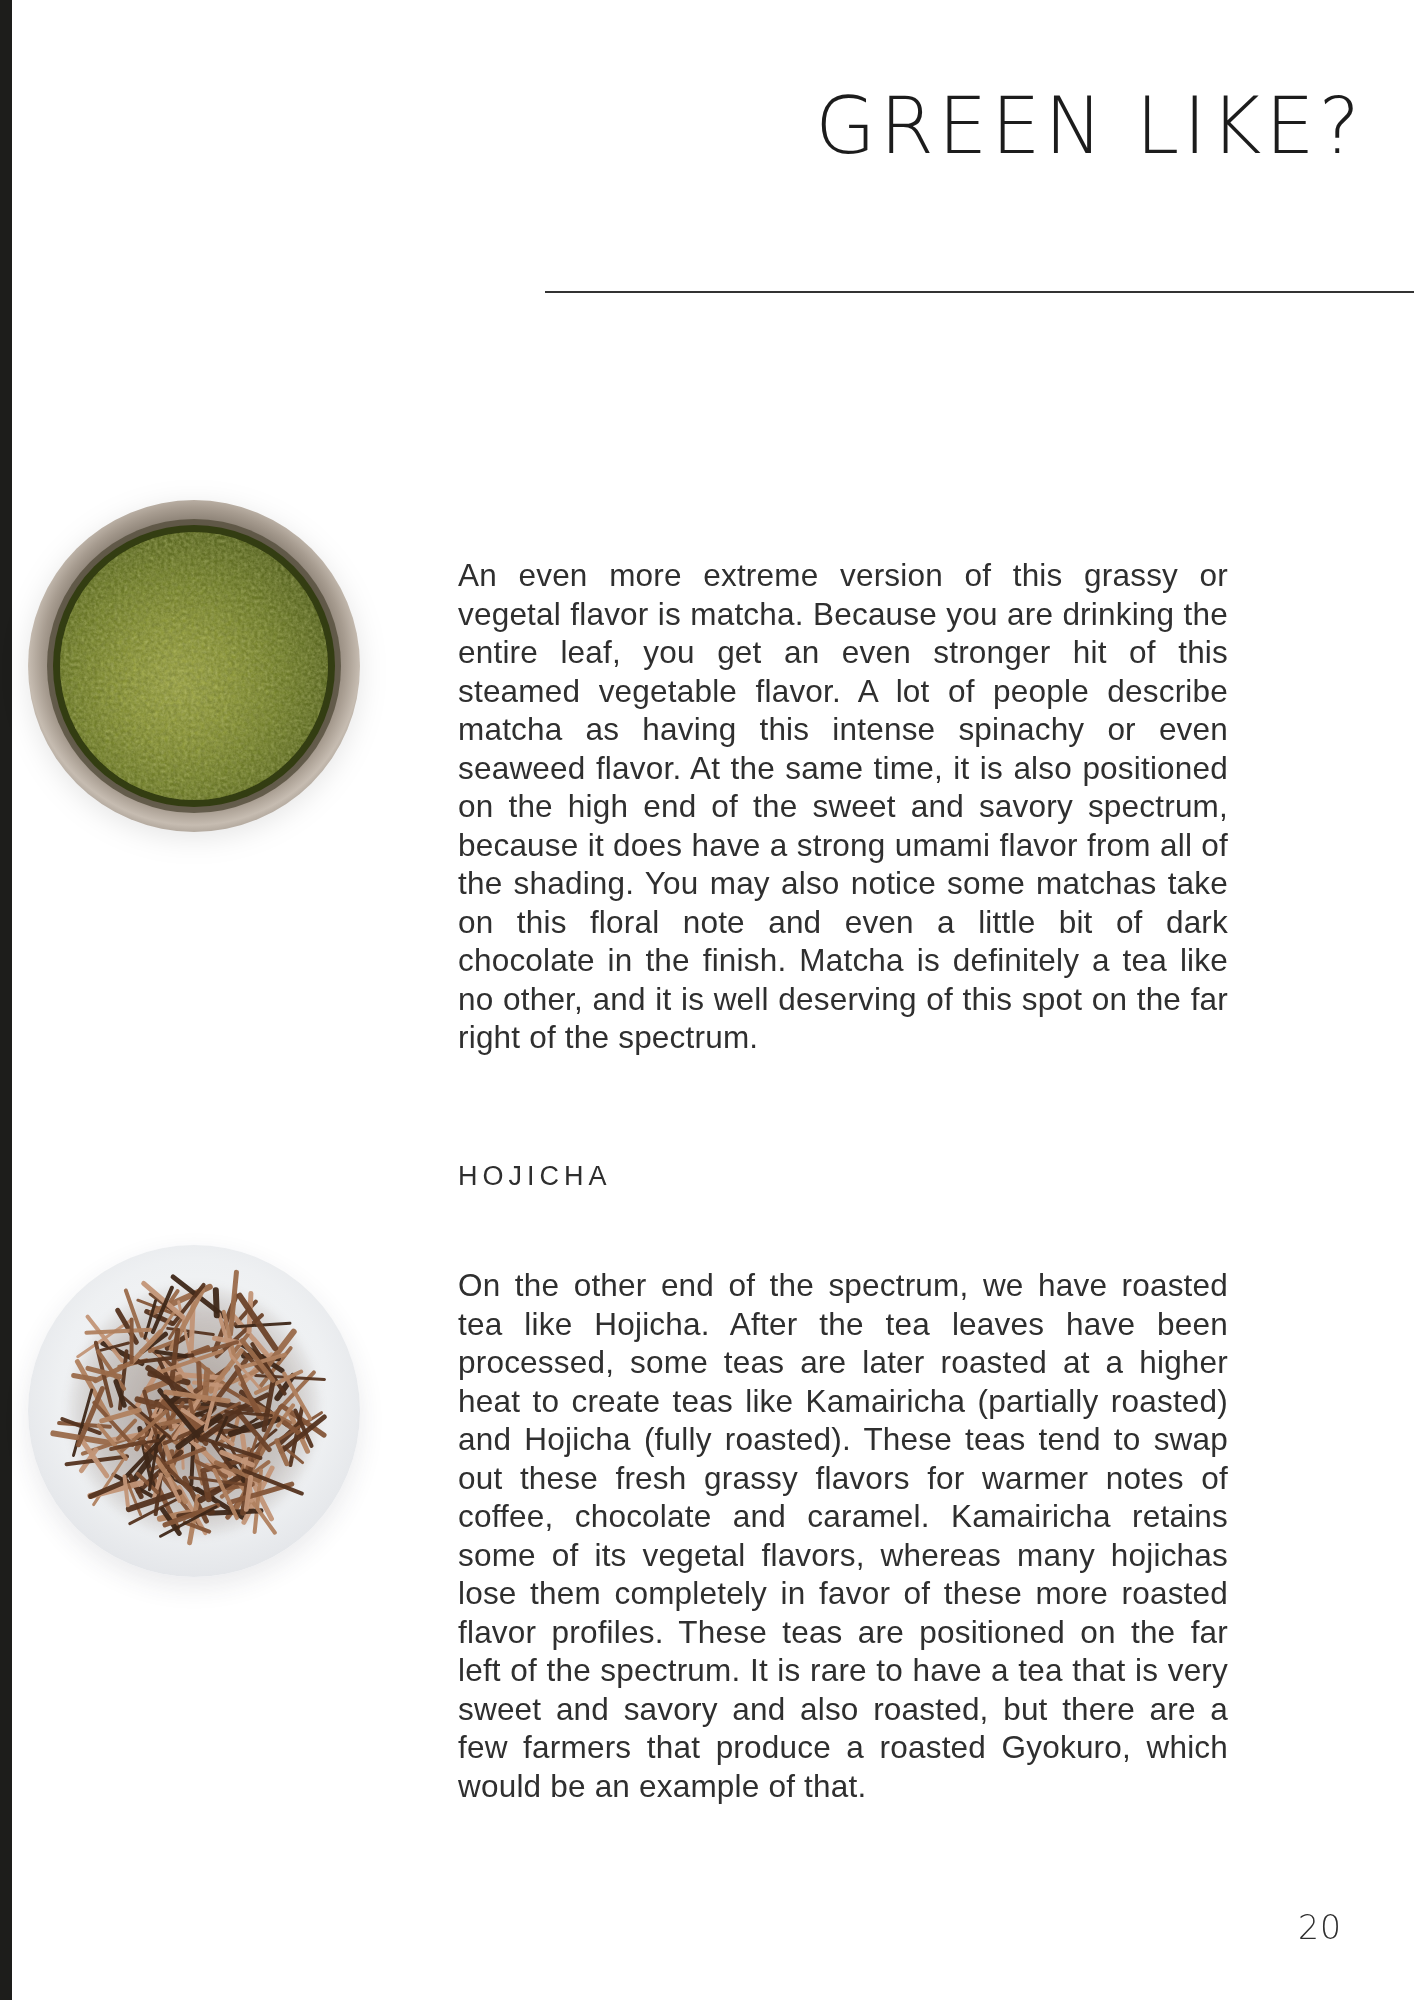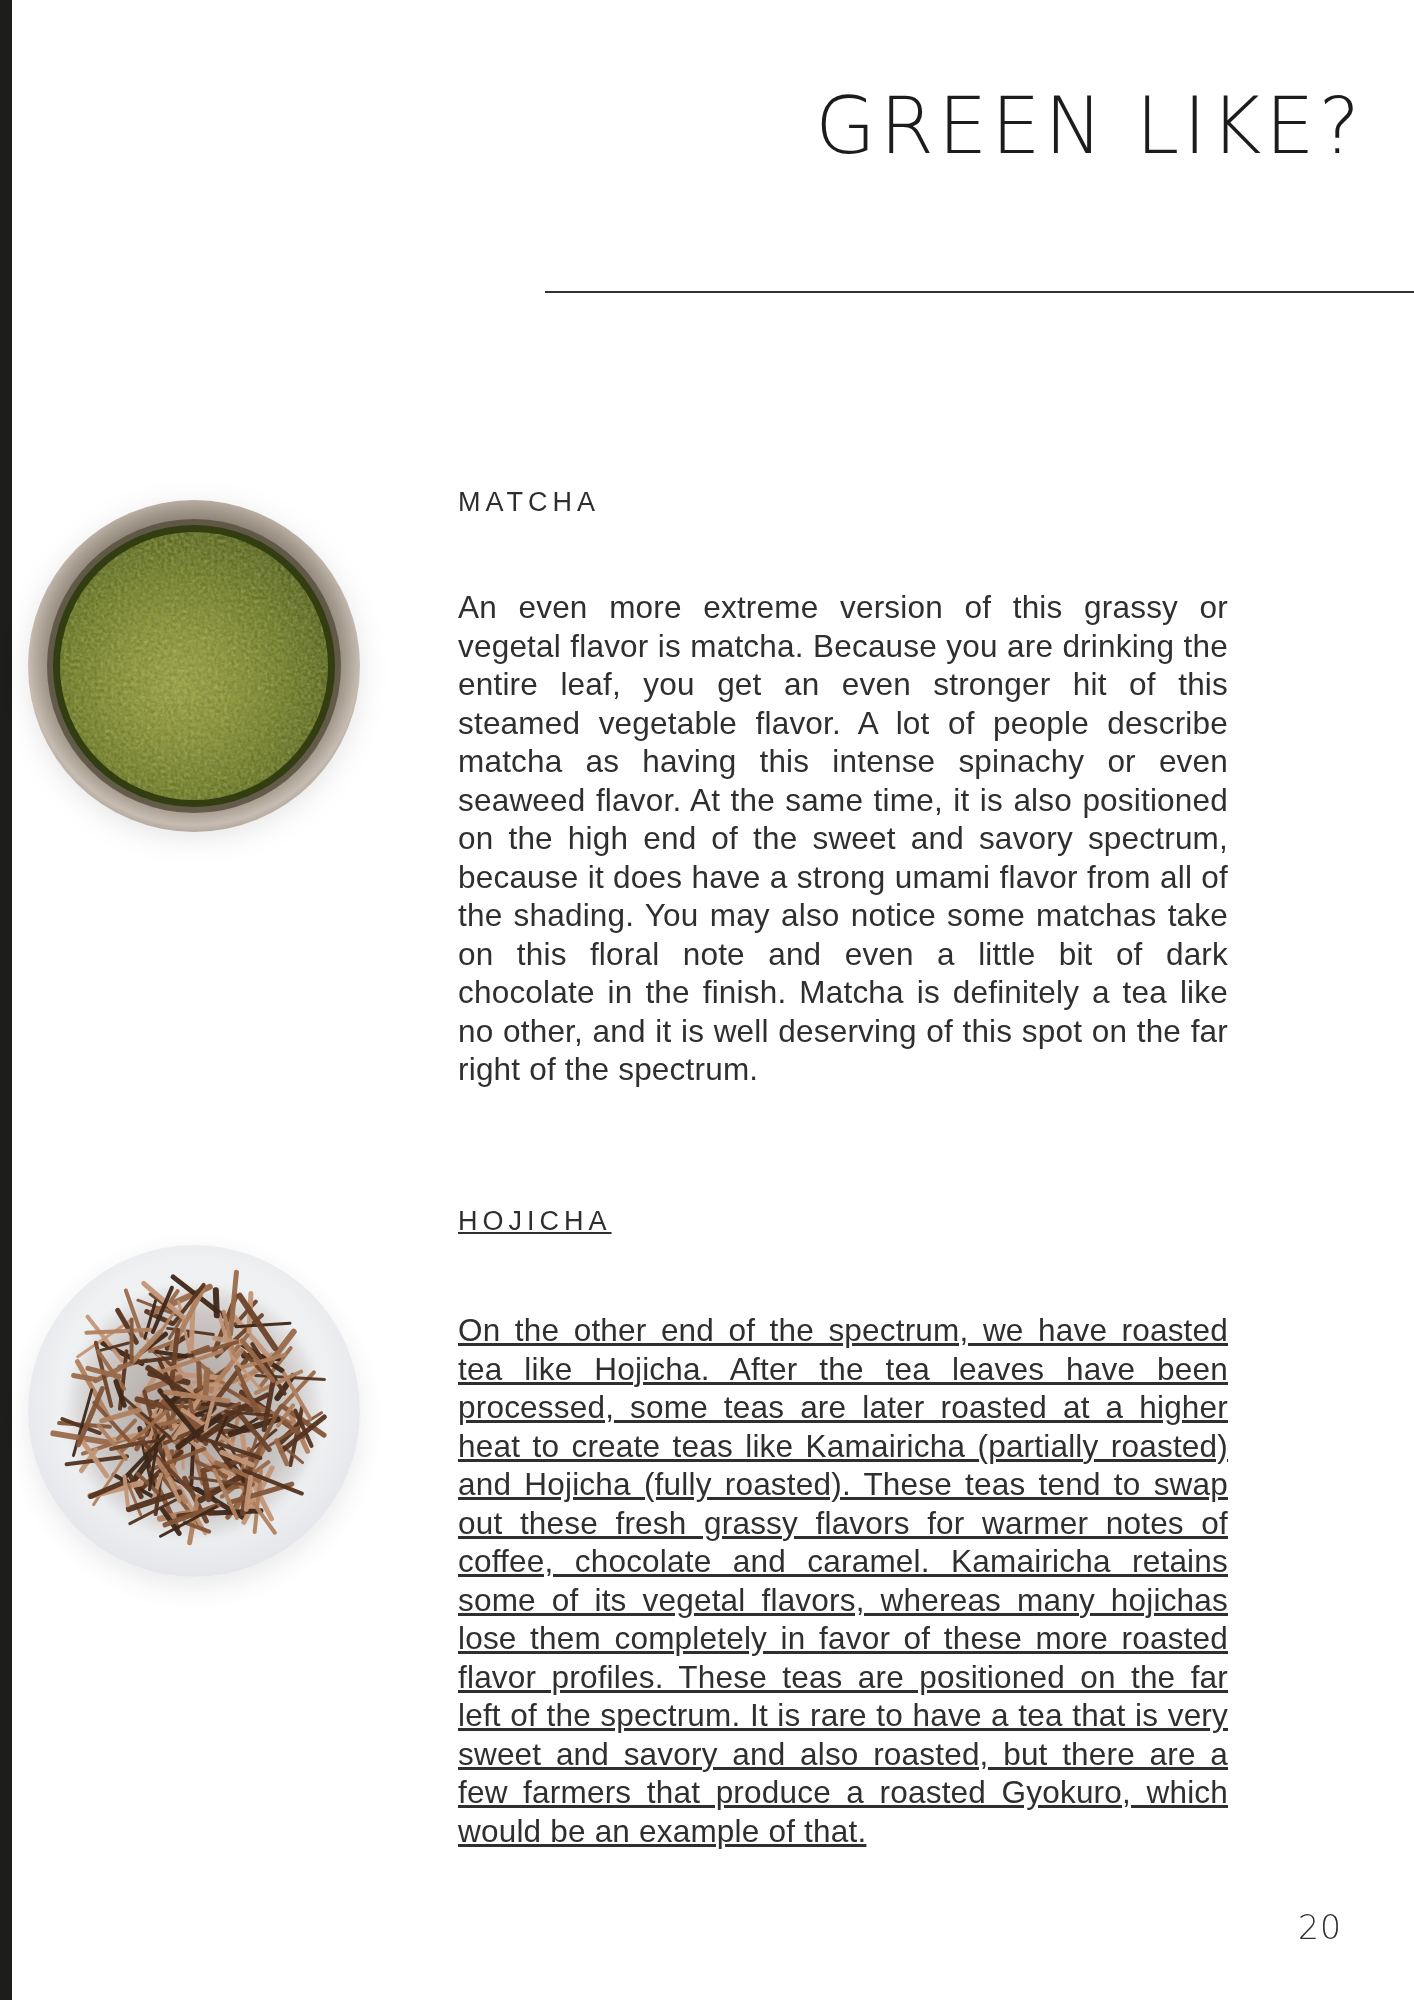--- a/index.html
+++ b/index.html
@@ -68,21 +68,21 @@
     overflow: hidden;
   }
   .twig { position: absolute; }
   .section {
     position: absolute;
     left: 458px;
     width: 770px;
     color: #2f2f2f;
   }
   .section-matcha { top: 486px; }
-  .section-hojicha { top: 1205px; text-decoration: underline; }
+  .section-hojicha { top: 1160px; }
   .section-heading {
     margin: 0;
     font-size: 27px;
     font-weight: 400;
     letter-spacing: 5px;
     line-height: 32px;
     color: #2e2e2e;
   }
   .section-body {
     margin: 70px 0 0 0;
@@ -147,21 +147,20 @@
       <circle cx="166" cy="166" r="166" fill="url(#rimGrad)"></circle>
       <circle cx="166" cy="166" r="147" fill="#58513f" opacity="0.85"></circle>
       <circle cx="166" cy="166" r="141" fill="#333d12"></circle>
       <circle cx="166" cy="166" r="134" fill="url(#powderGrad)"></circle>
       <circle cx="166" cy="166" r="134" fill="#6f7d28" filter="url(#powderTexDark)" opacity="0.55"></circle>
       <circle cx="166" cy="166" r="134" fill="#8e9839" filter="url(#powderTexLight)" opacity="0.35"></circle>
     </svg>
   </figure>
 
   <section class="section section-matcha" style="color: rgb(47, 47, 47);">
-    <h2 class="section-heading">MATCHA</h2>
     <p class="section-body">An even more extreme version of this grassy or vegetal flavor is matcha. Because you are drinking the entire leaf, you get an even stronger hit of this steamed vegetable flavor. A lot of people describe matcha as having this intense spinachy or even seaweed flavor. At the same time, it is also positioned on the high end of the sweet and savory spectrum, because it does have a strong umami flavor from all of the shading. You may also notice some matchas take on this floral note and even a little bit of dark chocolate in the finish. Matcha is definitely a tea like no other, and it is well deserving of this spot on the far right of the spectrum.</p>
   </section>
 
   <figure class="photo photo-hojicha" style="margin: 0px; background: radial-gradient(circle at 50% 45%, rgb(247, 248, 249) 0%, rgb(238, 240, 242) 55%, rgb(224, 226, 230) 82%, rgb(216, 218, 222) 93%, rgb(238, 240, 242) 100%);" aria-label="White plate with a pile of brown roasted hojicha tea twigs, viewed from above">
     <div class="twig-shadow"></div>
     <div class="twig-pile">
         <div class="twig" style="left: 119px; top: 155.7px; width: 56px; height: 5.1px; background: rgb(154, 106, 74); transform: rotate(98.3deg); border-radius: 2.5px; opacity: 0.95;"></div>
         <div class="twig" style="left: 135.4px; top: 93.9px; width: 31.8px; height: 4.5px; background: rgb(84, 51, 31); transform: rotate(148deg); border-radius: 2.2px; opacity: 0.95;"></div>
         <div class="twig" style="left: 222.3px; top: 119.9px; width: 51.8px; height: 3.9px; background: rgb(154, 106, 74); transform: rotate(128.2deg); border-radius: 2px; opacity: 0.95;"></div>
         <div class="twig" style="left: 69.5px; top: 105.9px; width: 49.2px; height: 4.5px; background: rgb(62, 39, 24); transform: rotate(27.2deg); border-radius: 2.3px; opacity: 0.95;"></div>

